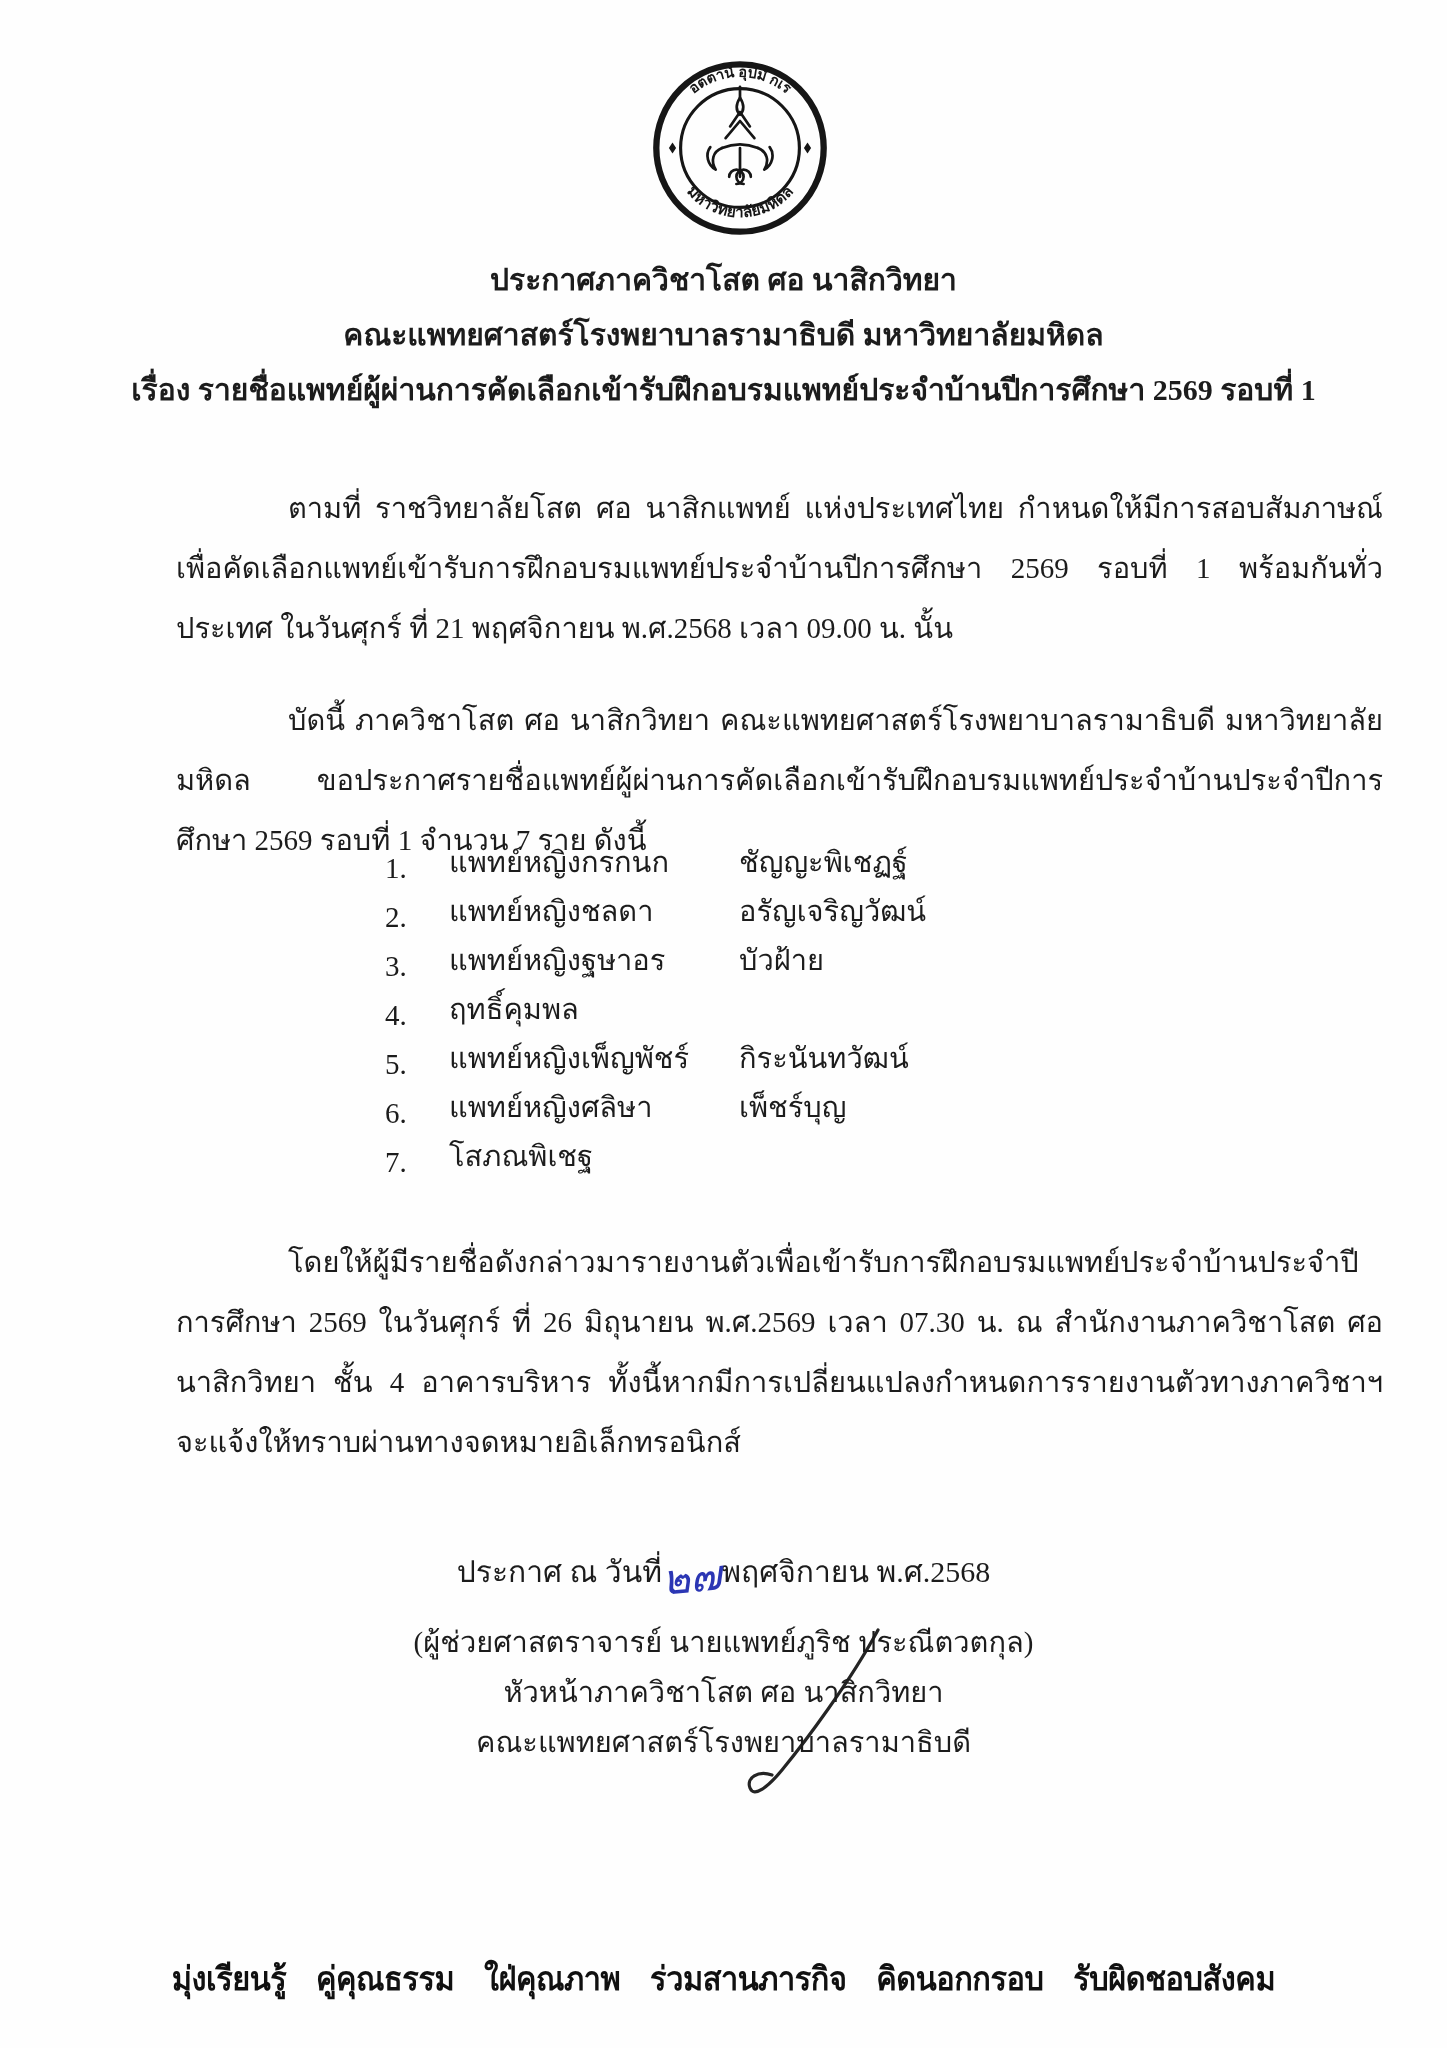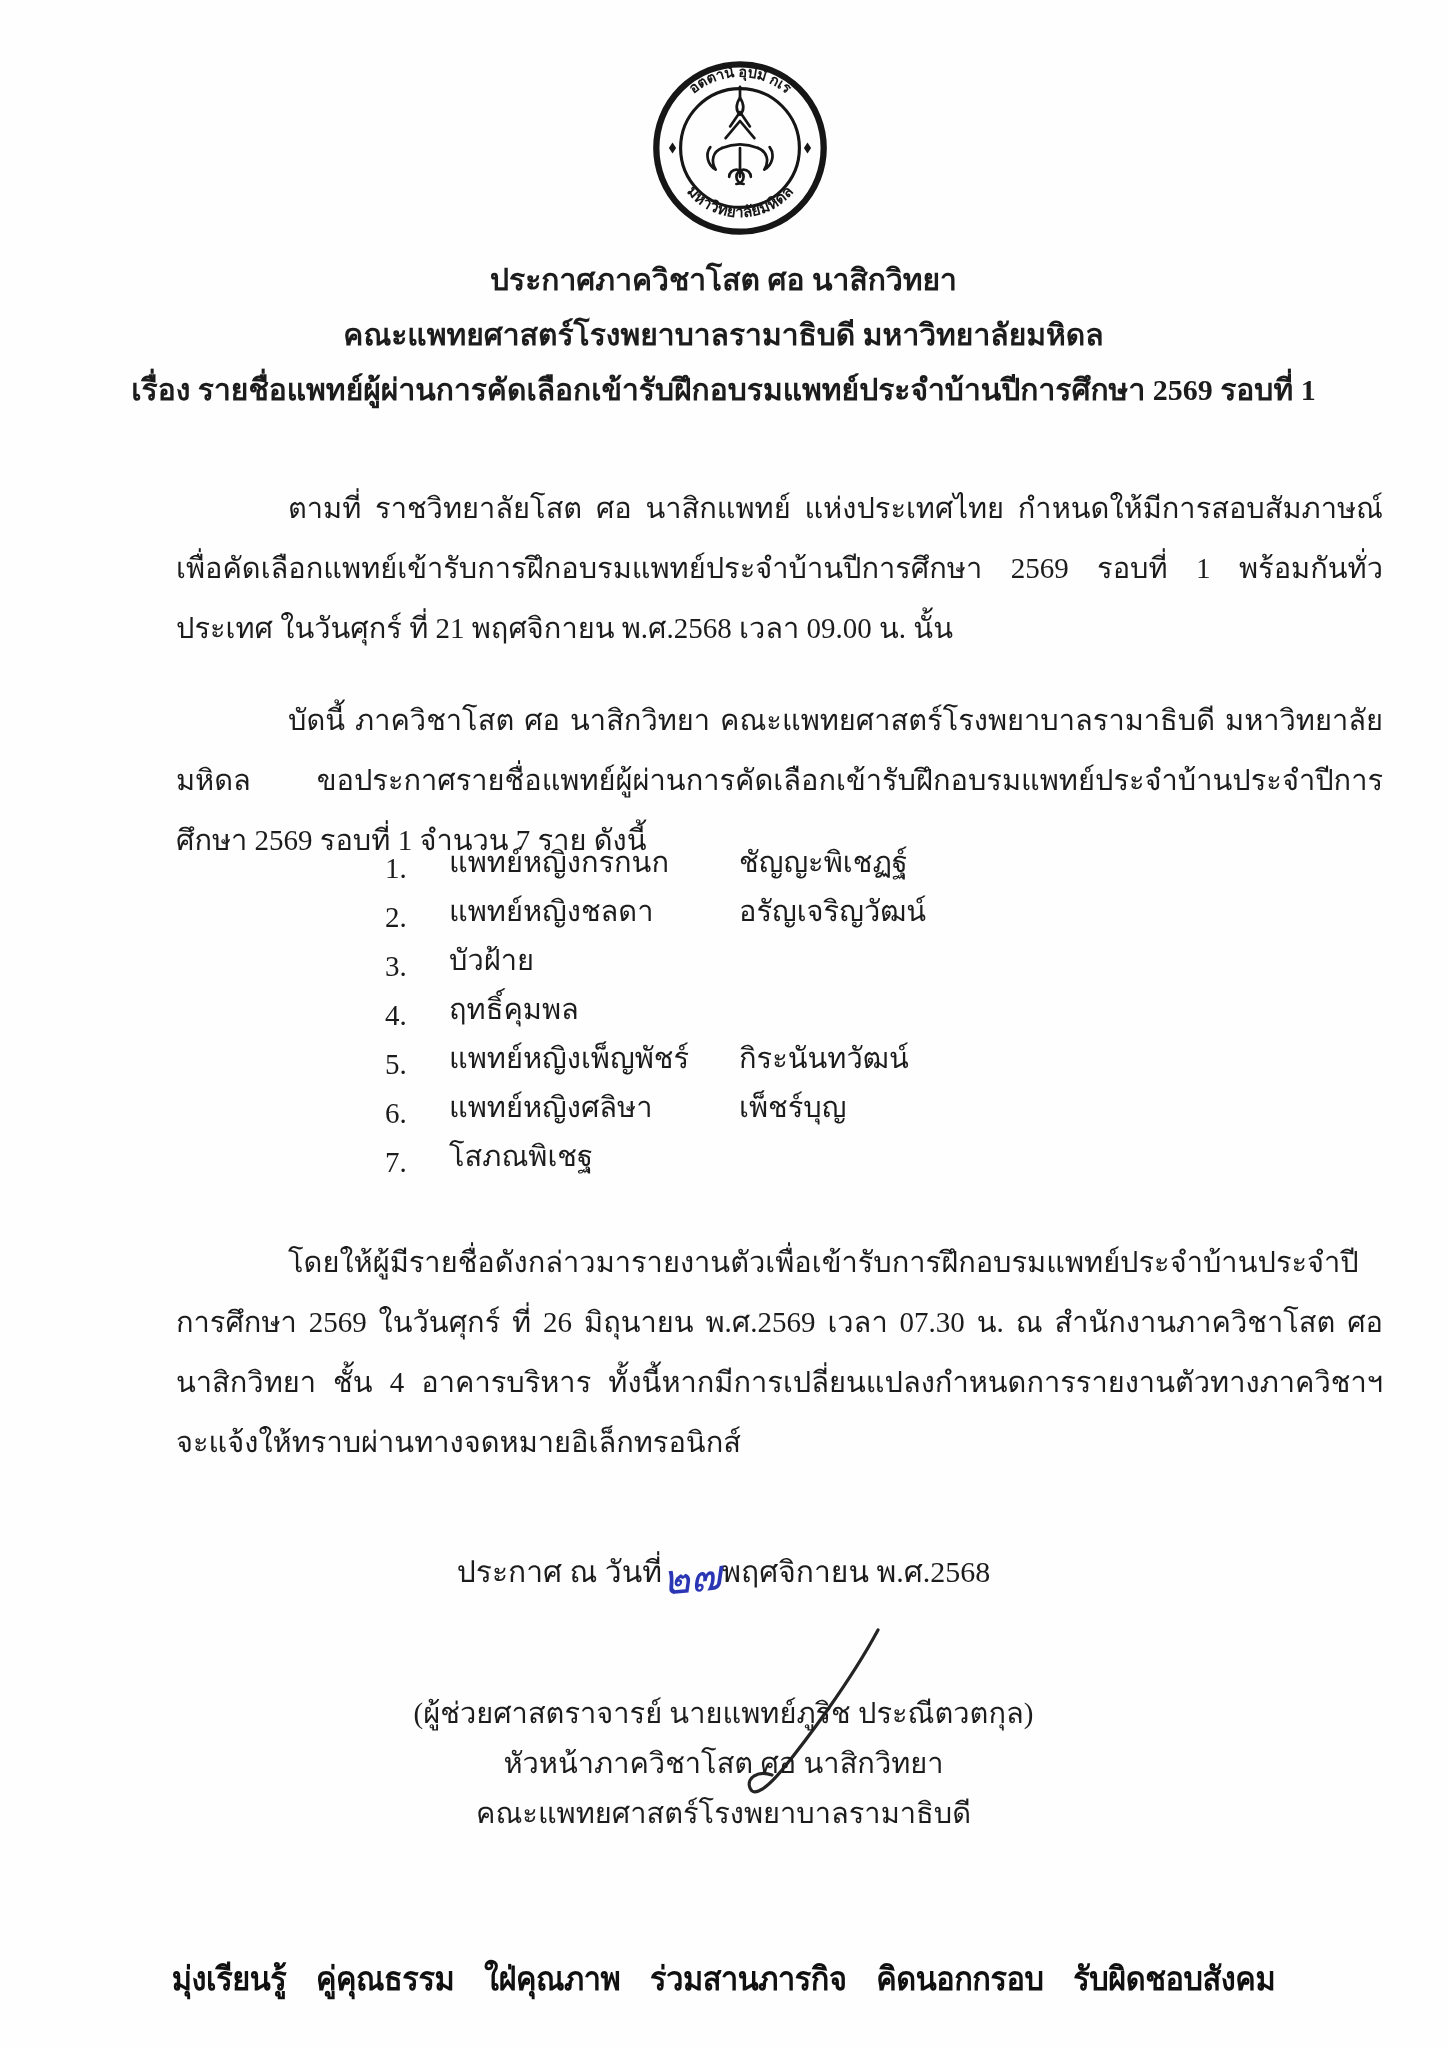--- a/index.html
+++ b/index.html
@@ -32,21 +32,21 @@
   
   .date-line { position:absolute; top:1548px; left:0; width:100%;
     display:flex; justify-content:center; align-items:flex-end; 
     font-size:30px; }
   .handwritten-day {
     color:#2b36b4; font-size:42px; line-height:34px;
     transform:rotate(-6deg); font-family:"DejaVu Serif",serif; font-style:italic;
   }
   
   .signature-svg { position:absolute; left:710px; top:1612px; width:190px; height:200px; }
-  .sig-block { position:absolute; top:1688px; left:0; width:100%;
+  .sig-block { position:absolute; top:1617px; left:0; width:100%;
     text-align:center; font-size:29px; line-height:50px; }
   
   .footer-motto { position:absolute; top:1952px; left:0; width:100%;
     text-align:center; font-weight:bold; font-size:33px; color:#101010;
     font-family:"Liberation Sans","DejaVu Sans",sans-serif;
     transform:scaleX(0.93); letter-spacing:-0.5px;
   }
   .motto-word { display:inline-block; margin:0 16px; }
 </style>
 </head>
@@ -103,20 +103,21 @@
       <span class="doctor-first">แพทย์หญิงกรกนก</span>
       <span class="doctor-last">ชัญญะพิเชฏฐ์</span>
     </div>
   <div class="doctor-row">
       <span class="doctor-no">2.</span>
       <span class="doctor-first">แพทย์หญิงชลดา</span>
       <span class="doctor-last">อรัญเจริญวัฒน์</span>
     </div>
       <div class="doctor-row">
       <span class="doctor-no">3.</span>
+      <span class="doctor-first">แพทย์หญิงฐษาอร</span>
       <span class="doctor-last">บัวฝ้าย</span>
     </div>
       <div class="doctor-row">
       <span class="doctor-no">4.</span>
       <span class="doctor-last">ฤทธิ์คุมพล</span>
     </div>
       <div class="doctor-row">
       <span class="doctor-no">5.</span>
       <span class="doctor-first">แพทย์หญิงเพ็ญพัชร์</span>
       <span class="doctor-last">กิระนันทวัฒน์</span>

